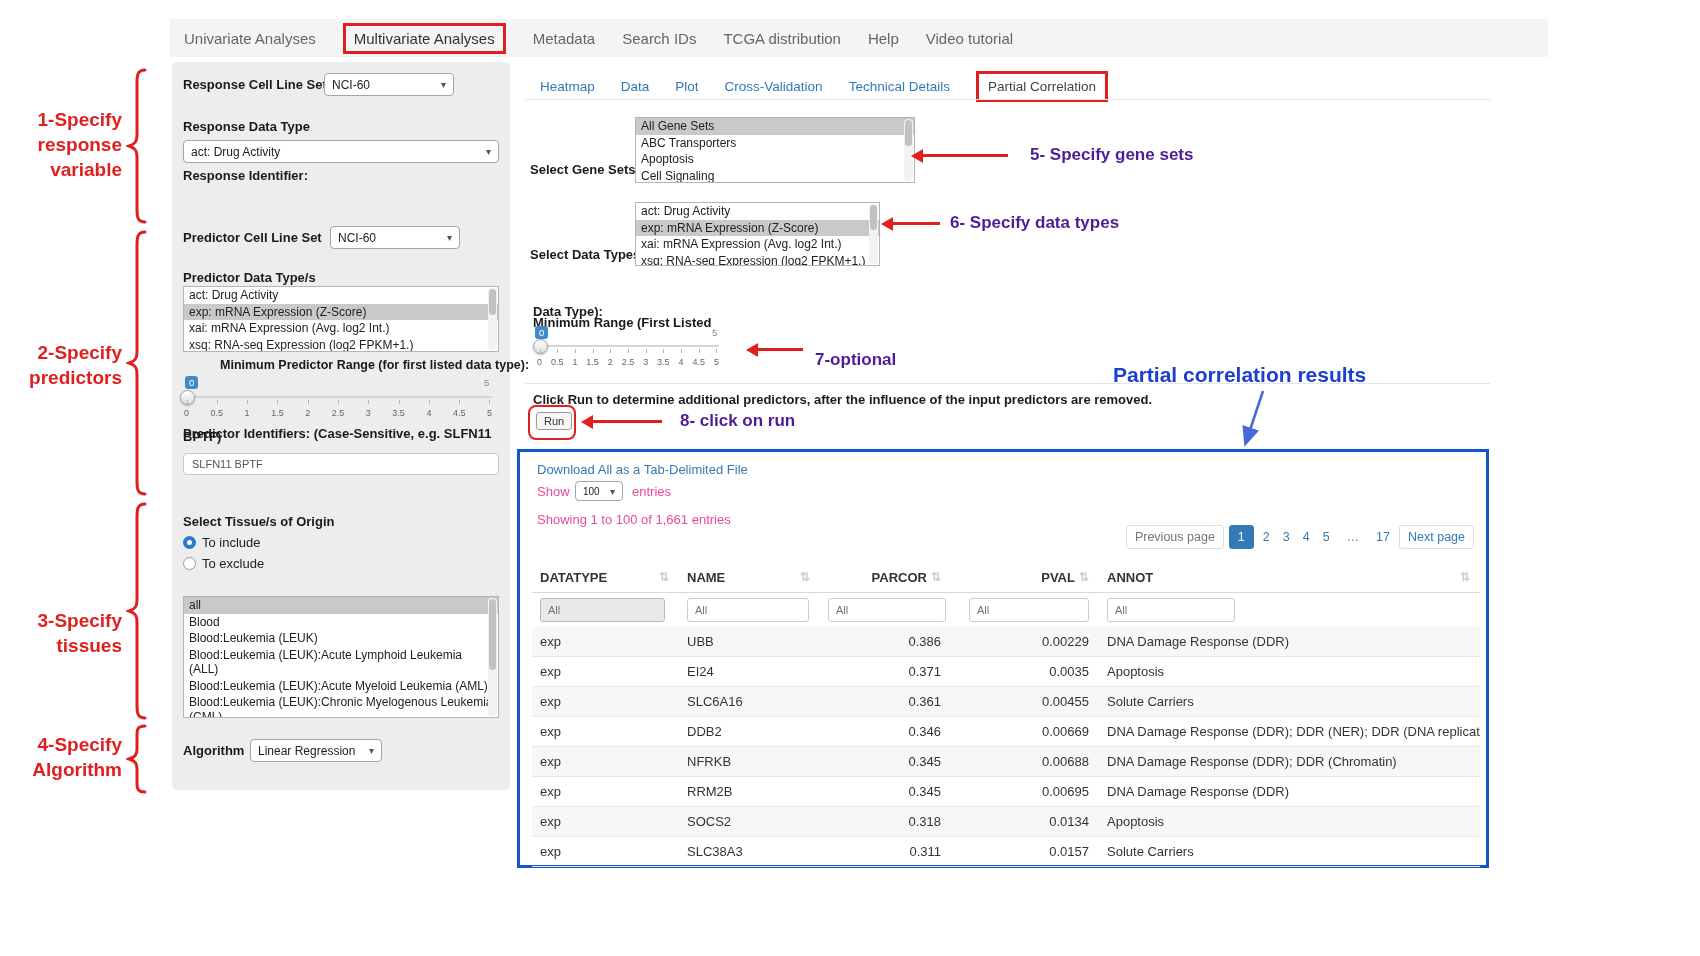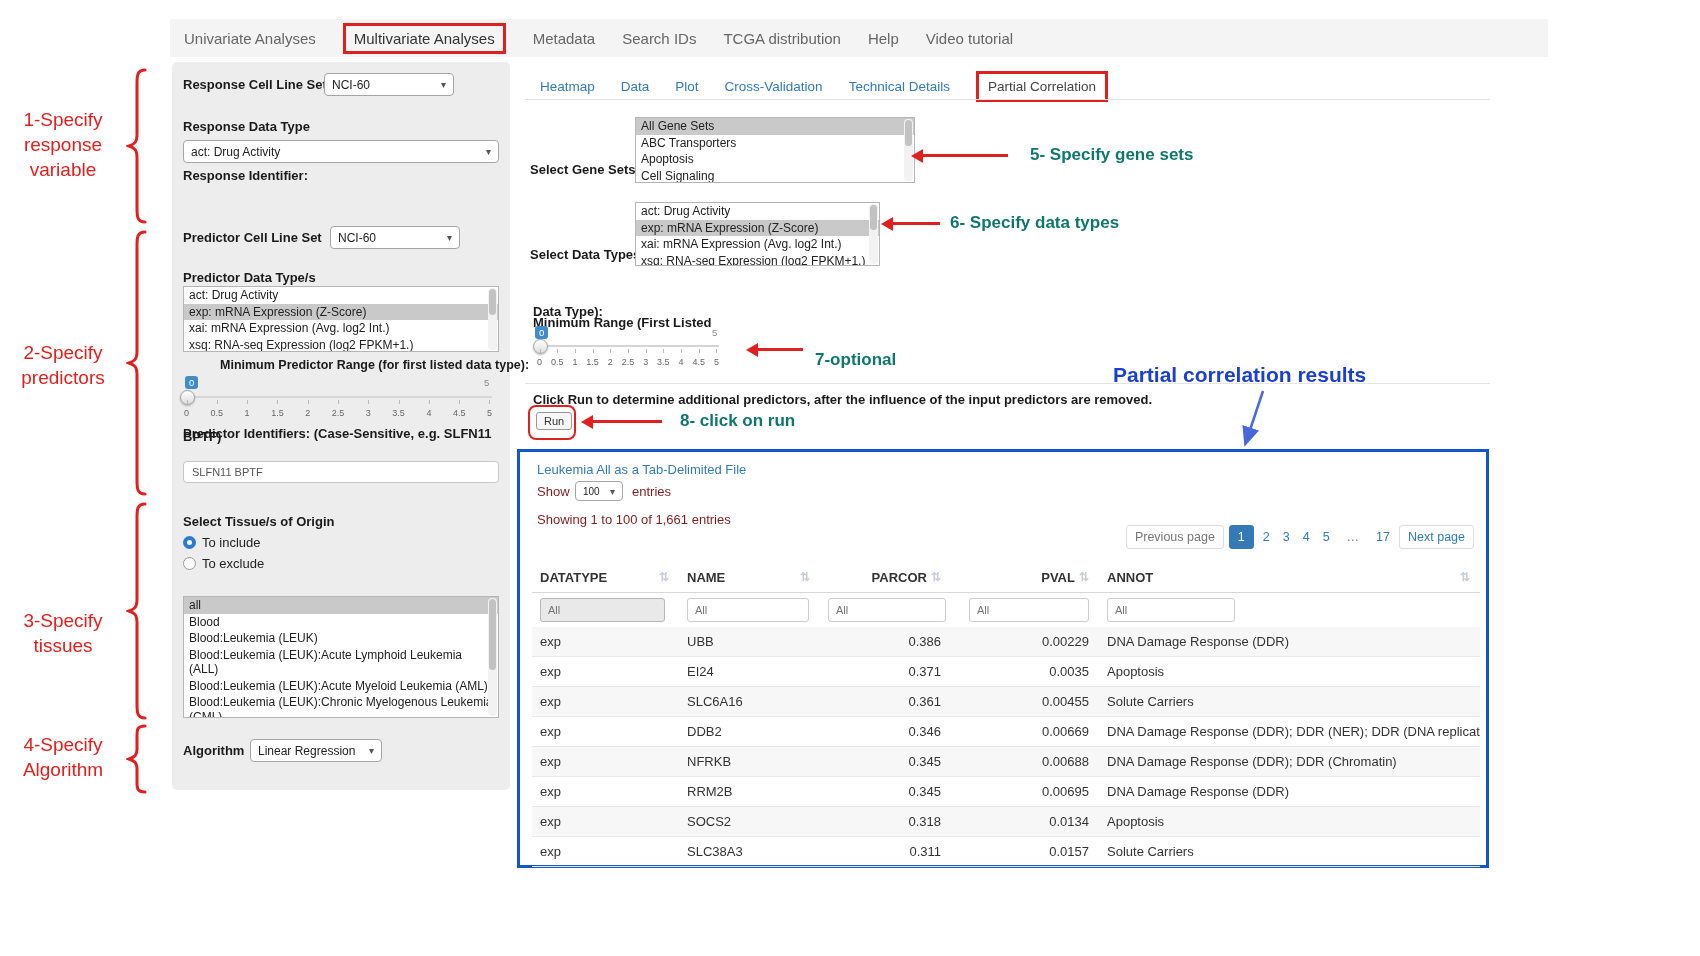--- a/index.html
+++ b/index.html
@@ -56,21 +56,21 @@
   .runbtn { position:absolute; background:#f7f7f7; border:1px solid #9a9a9a; border-radius:3px;
             font-size:11px; color:#333; padding:2px 7px; cursor:pointer; }
   .run-redbox { position:absolute; border:2.5px solid #e01f1f; border-radius:8px; }
 
   .boldtext { position:absolute; font-size:13px; font-weight:bold; color:#1a1a1a; }
 
   
   .results-box { position:absolute; left:517px; top:449px; width:972px; height:419px;
                  border:3px solid #1356c5; box-sizing:border-box; background:#fff; }
   .link { position:absolute; color:#337ab7; font-size:13px; cursor:pointer; }
-  .plain13 { position:absolute; font-size:13px; color:#7f1d1d; }
+  .plain13 { position:absolute; font-size:13px; color:#ec4899; }
   .pagination { position:absolute; display:flex; gap:5px; align-items:center; font-size:12.5px; }
   .pg { border:1px solid #ddd; border-radius:3px; padding:4px 8px; color:#337ab7; cursor:pointer; }
   .pg.num { border:none; padding:4px 4px; }
   .pg.active { background:#337ab7; color:#fff; border:1px solid #337ab7; padding:4px 8px; }
   .pg.gray { color:#777; }
   .pg.dots { border:none; color:#777; cursor:default; }
 
   .dtable { position:absolute; left:12px; top:110px; width:948px; font-size:13px; color:#333; }
   .trow { display:grid; grid-template-columns:147px 141px 123px 148px 1fr; align-items:center; }
   .thead { height:30px; border-bottom:1px solid #d8d8d8; font-weight:bold; }
@@ -84,23 +84,23 @@
   .fcell input { height:24px; border:1px solid #ccc; border-radius:3px; font-size:11px;
                  padding:0 7px; box-sizing:border-box; background:#fff; font-family:inherit; color:#444; }
   .fcell input.grayed { background:#e9e9e9; border-color:#b8b8b8; }
   .drow { height:29px; border-bottom:1px solid #e8e8e8; }
   .drow.alt { background:#f7f7f7; }
   .dc { padding-left:8px; white-space:nowrap; overflow:hidden; }
   .dc.right { text-align:right; padding-right:2px; padding-left:0; }
   .dc.annot { padding-left:16px; }
 
   
-  .step-label { position:absolute; left:4px; width:118px; color:#e01f1f; font-weight:normal;
-                font-size:19px; line-height:25px; text-align:center; white-space:pre-line; }
-  .anno { position:absolute; color:#0f766e; font-weight:bold; font-size:17px; white-space:nowrap; }
+  .step-label { position:absolute; left:4px; width:118px; color:#e01f1f; font-weight:bold;
+                font-size:19px; line-height:25px; text-align:right; white-space:pre-line; }
+  .anno { position:absolute; color:#4c1d95; font-weight:bold; font-size:17px; white-space:nowrap; }
   .anno-blue { position:absolute; color:#1b3fd2; font-weight:bold; font-size:21px; white-space:nowrap; }
   .arrow { position:absolute; height:3px; background:#e01f1f; }
   .arrow::before { content:""; position:absolute; left:-11px; top:-5.5px;
                    border-top:7px solid transparent; border-bottom:7px solid transparent;
                    border-right:12px solid #e01f1f; }
   .brace { position:absolute; left:126px; }
 </style>
 </head>
 <body>
 
@@ -162,21 +162,21 @@
       <span>2.5</span>
       <span>3</span>
       <span>3.5</span>
       <span>4</span>
       <span>4.5</span>
       <span>5</span>
     </div>
 
     <div class="lbl" style="left:11px; top:364px;">Predictor Identifiers: (Case-Sensitive, e.g. SLFN11</div>
     <div class="lbl" style="left:11px; top:367px;">BPTF)</div>
-    <input class="ti" style="left: 11px; top: 399px; width: 316px; height: 22px;" value="SLFN11 BPTF">
+    <input class="ti" style="left: 11px; top: 391px; width: 316px; height: 22px;" value="SLFN11 BPTF">
 
     <div class="lbl" style="left:11px; top:452px;">Select Tissue/s of Origin</div>
     <div class="radio" style="left:11px; top:473px;">
       <span class="circ on"></span>
       <span>To include</span>
     </div>
     <div class="radio" style="left:11px; top:494px;">
       <span class="circ off"></span>
       <span>To exclude</span>
     </div>
@@ -252,21 +252,21 @@
     <span>5</span>
   </div>
 
   <div class="hr" style="left:525px; top:383px; width:965px;"></div>
 
   <div class="boldtext" style="left:533px; top:392px;">Click Run to determine additional predictors, after the influence of the input predictors are removed.</div>
   <div class="runbtn" style="left:536px; top:412px;">Run</div>
   <div class="run-redbox" style="left:528px; top:405px; width:44px; height:31px;"></div>
 
   <div class="results-box">
-    <div class="link" style="left:17px; top:10px;">Leukemia All as a Tab-Delimited File</div>
+    <div class="link" style="left:17px; top:10px;">Download All as a Tab-Delimited File</div>
     <div class="plain13" style="left:17px; top:32px;">Show</div>
     <div class="sel" style="left:55px; top:29px; width:48px; height:20px; font-size:10px;">
       <span>100</span>
       <span class="caret">▾</span>
     </div>
     <div class="plain13" style="left:112px; top:32px;">entries</div>
     <div class="plain13" style="left:17px; top:60px;text-align:right;">Showing 1 to 100 of 1,661 entries</div>
 
     <div class="pagination" style="top:73px; right:12px;">
       <span class="pg gray">Previous page</span>

